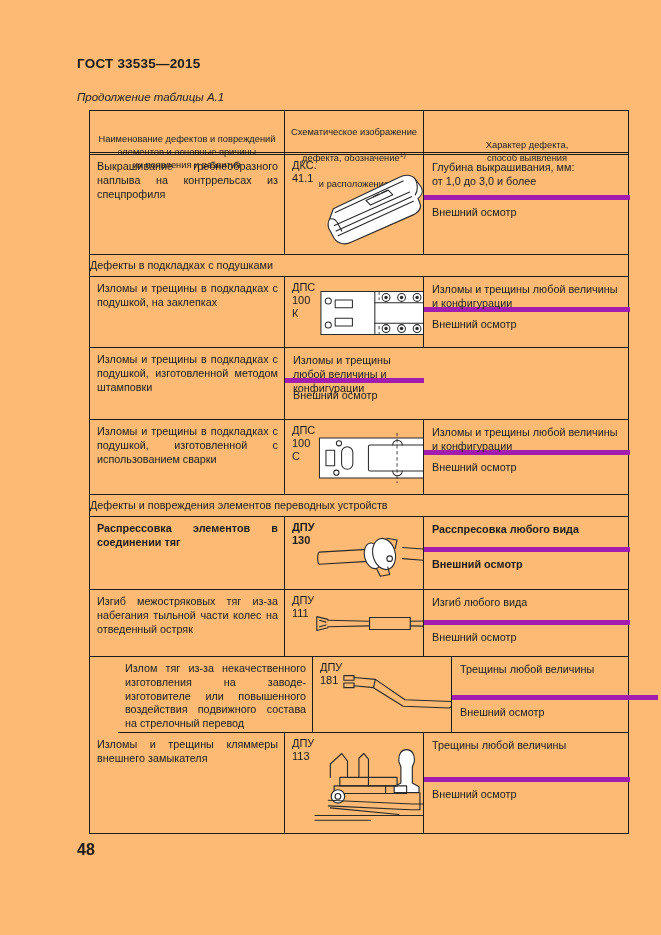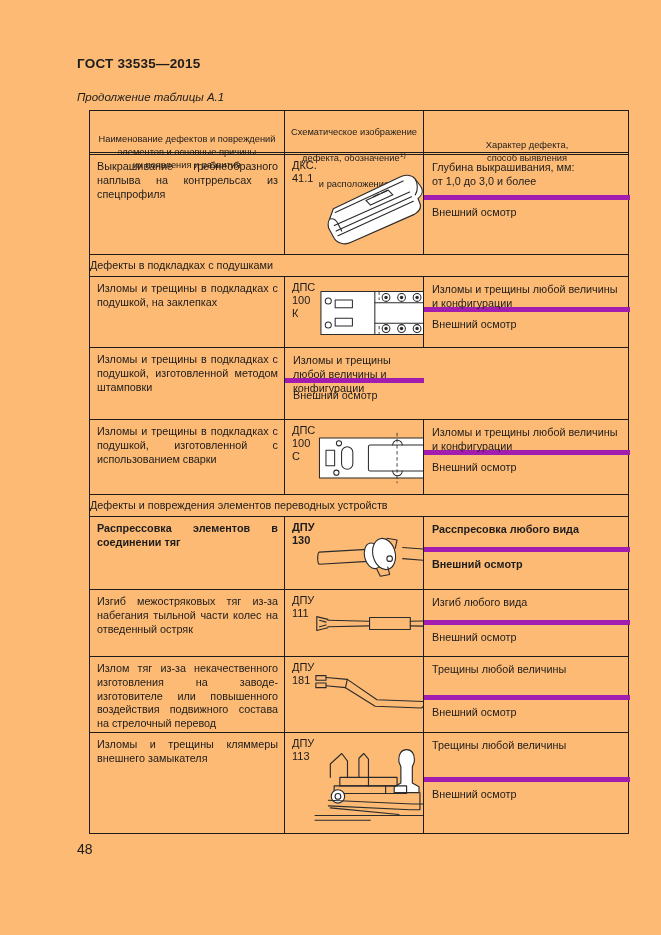--- a/index.html
+++ b/index.html
@@ -1,20 +1,20 @@
 <!DOCTYPE html>
 <html><head>
 <meta charset="utf-8">
 <style>
   html,body{margin:0;padding:0;background:#e8e8e8;}
   .page{position:relative;width:661px;height:935px;background:#fdba74;
         font-family:"Liberation Sans",sans-serif;color:#1c1c1c;overflow:hidden;}
   .doc-title{position:absolute;left:77px;top:56px;font-size:13.5px;font-weight:bold;letter-spacing:.2px;}
   .caption{position:absolute;left:77px;top:91px;font-size:11.5px;font-style:italic;}
-  .page-num{position:absolute;left:77px;top:841px;font-size:14px;}
+  .page-num{position:absolute;left:77px;top:841px;font-size:16px;font-weight:bold;}
 
   .tbl{position:absolute;left:89px;top:110px;width:540px;border:1px solid #1c1c1c;box-sizing:border-box;}
   .trow{display:grid;grid-template-columns:195px 139px 206px;border-bottom:1px solid #1c1c1c;box-sizing:border-box;}
   .trow:last-child{border-bottom:none;}
   .thead{border-bottom:3px double #1c1c1c;height:44px;}
   .hcell{border-right:1px solid #1c1c1c;display:flex;flex-direction:column;justify-content:center;align-items:center;
          text-align:center;font-size:9.3px;line-height:1.4;padding:2px 4px;box-sizing:border-box;white-space:pre-line;}
   .hcell:last-child{border-right:none;}
   sup.fnref{font-size:7px;line-height:0;}
 
@@ -26,21 +26,21 @@
   .draw-cell{border-right:1px solid #1c1c1c;padding:4px 5px 2px 7px;display:flex;flex-direction:row;}
   .code{font-size:11px;line-height:1.2;margin-bottom:1px;}
   .draw-wrap{flex:1;display:flex;align-items:center;justify-content:center;}
   svg{display:block;}
   .right-cell{display:flex;flex-direction:column;}
   .sub{box-sizing:border-box;padding:5px 6px 3px 8px;font-size:10.8px;line-height:1.3;white-space:pre-line;}
   .sub-top{border-bottom:5px solid #a21caf;}
   .sub-bot{flex:1;}
 
   .r0{height:100px;} .r2{height:71px;} .r3{height:72px;} .r4{height:75px;}
-  .r6{height:73px;font-weight:bold;} .r7{height:67px;} .r8{height:76px;} .r9{height:100px;}
+  .r6{height:73px;font-weight:bold;} .r7{height:67px;} .r8{height:76px;margin-left:28px;} .r9{height:100px;}
   .r0 .sub-top{height:45px;} .r2 .sub-top{height:35px;} .r3 .sub-top{height:35px;}
   .r4 .sub-top{height:35px;} .r6 .sub-top{height:35px;} .r7 .sub-top{height:35px;}
   .r8 .sub-top{height:43px;} .r9 .sub-top{height:49px;}
 
   .ln{stroke:#2b2b2b;stroke-width:1.2;fill:none;stroke-linejoin:round;stroke-linecap:round;}
   .lnf{stroke:#2b2b2b;stroke-width:1.2;fill:#ffffff;stroke-linejoin:round;}
   .dot{fill:#2b2b2b;stroke:none;}
   .dash{stroke:#2b2b2b;stroke-width:1;fill:none;stroke-dasharray:4,3;}
 </style>
 </head>

